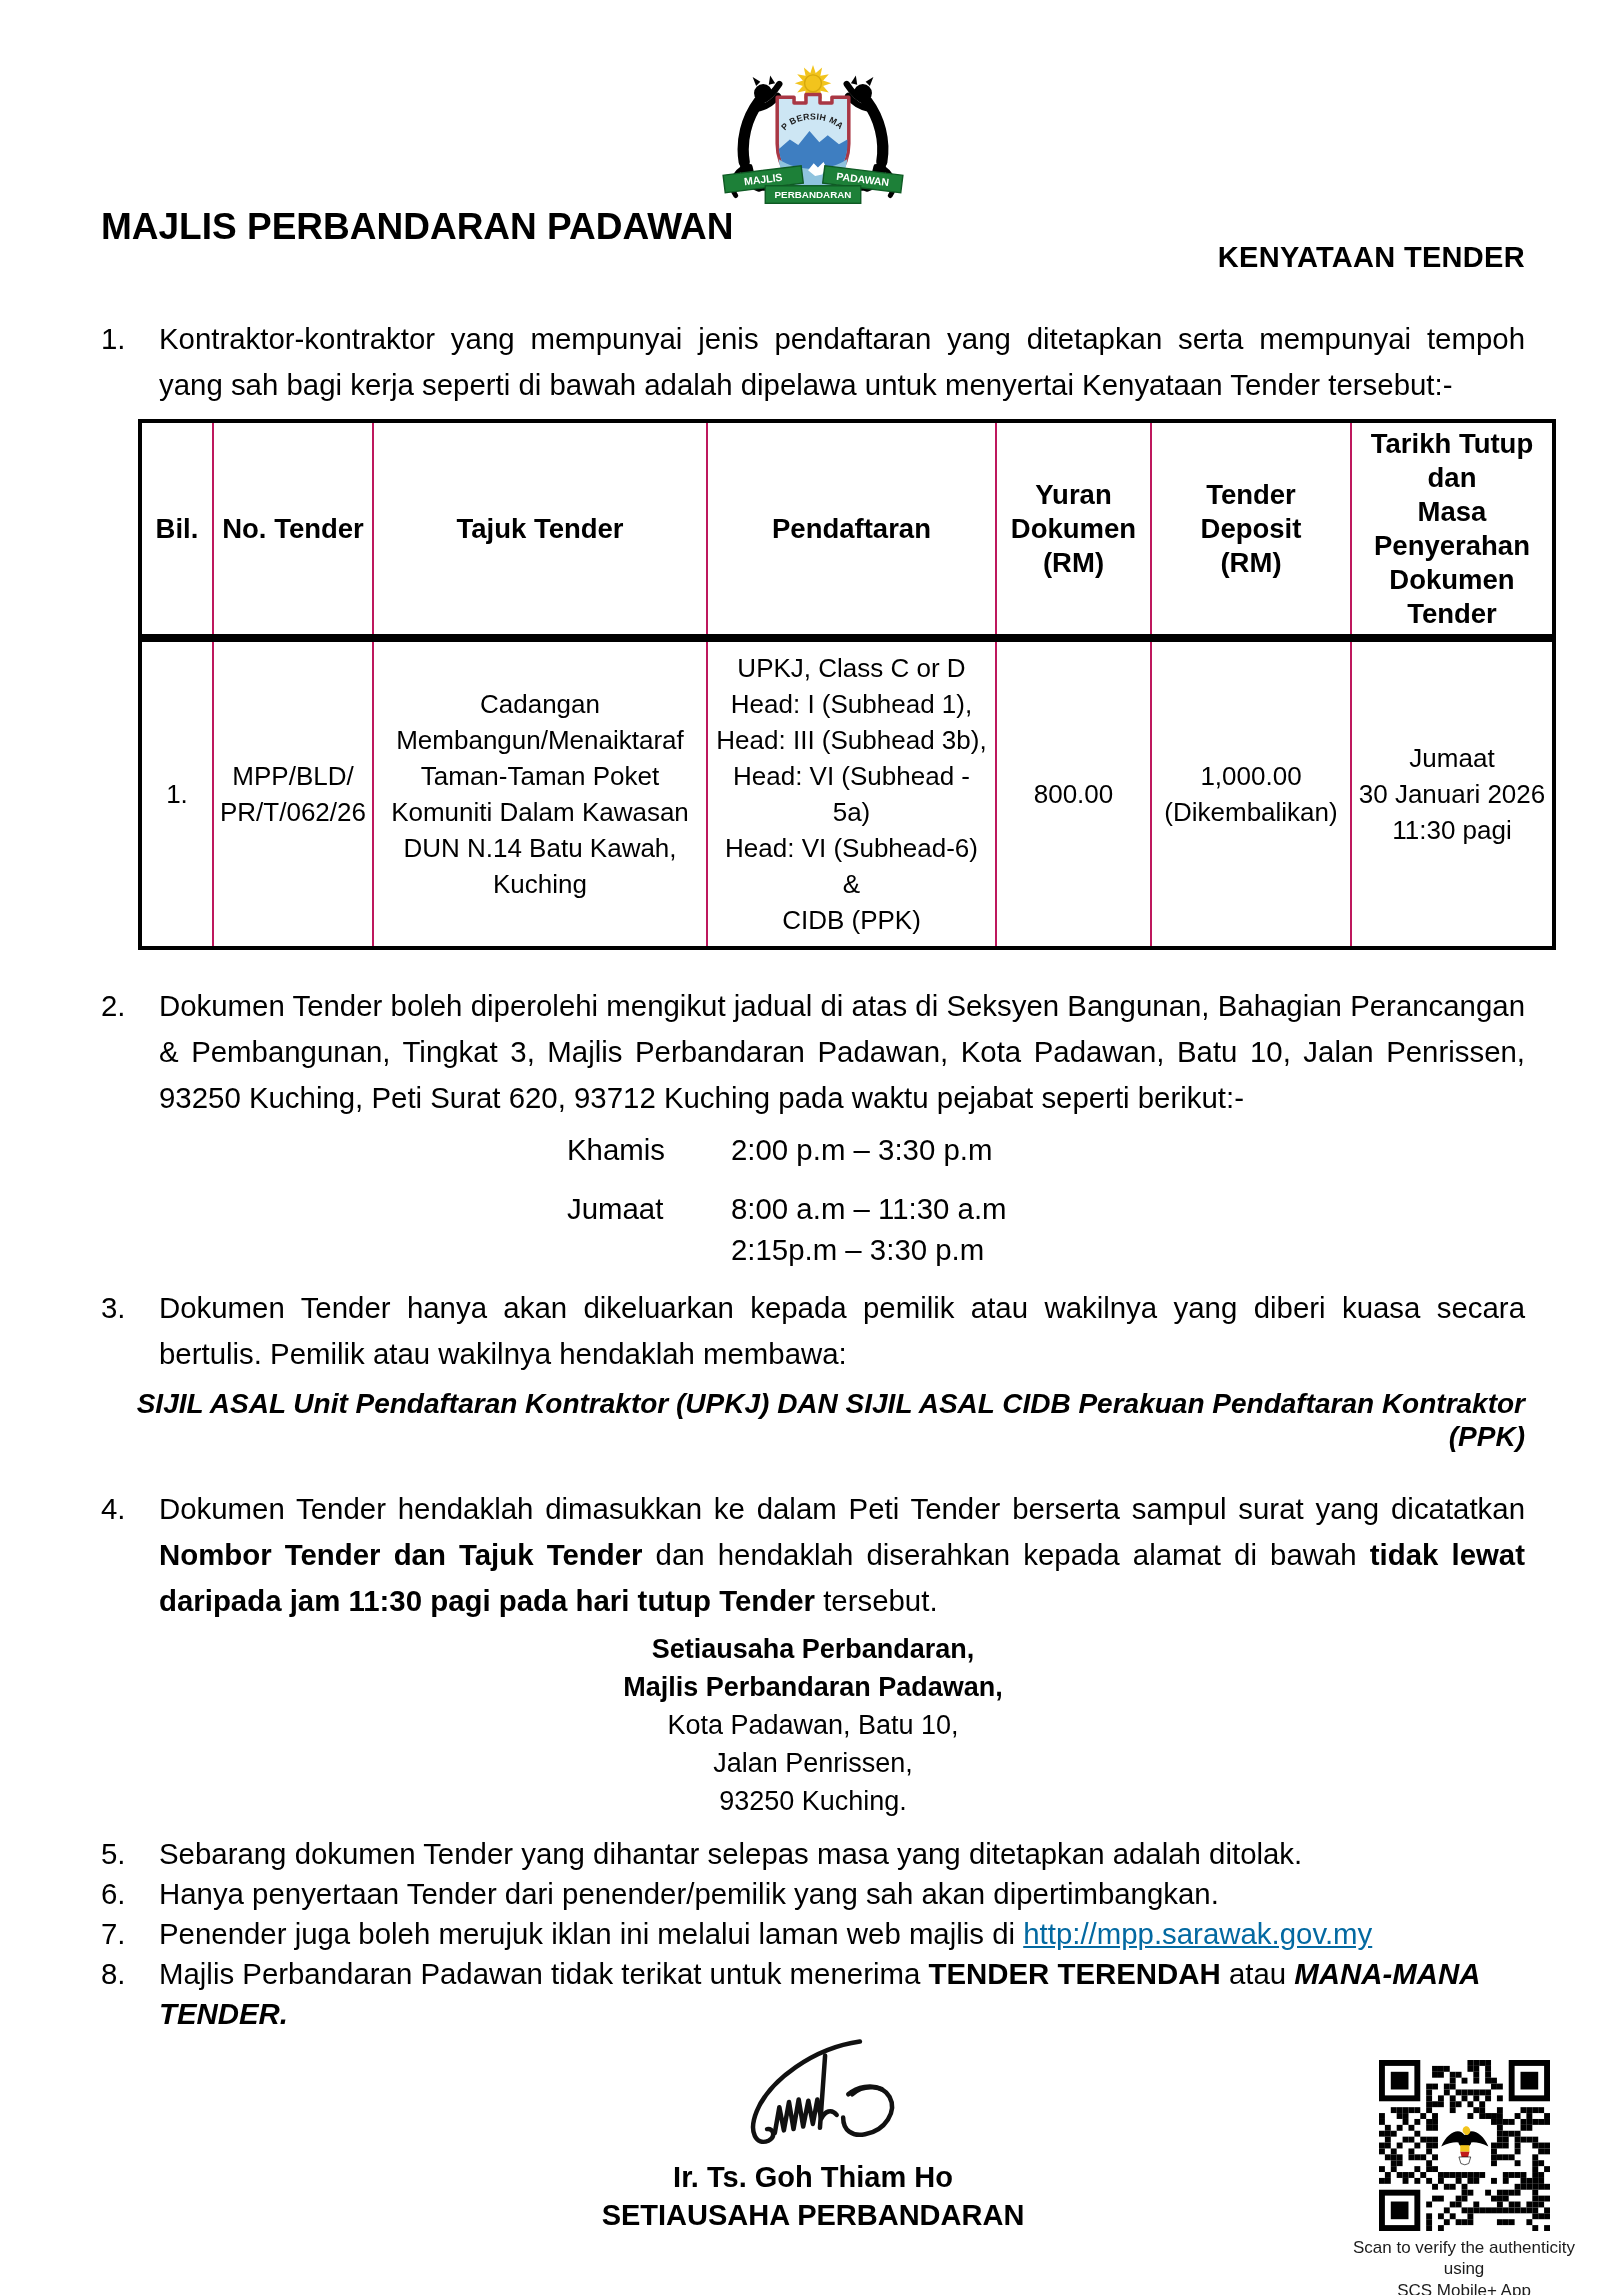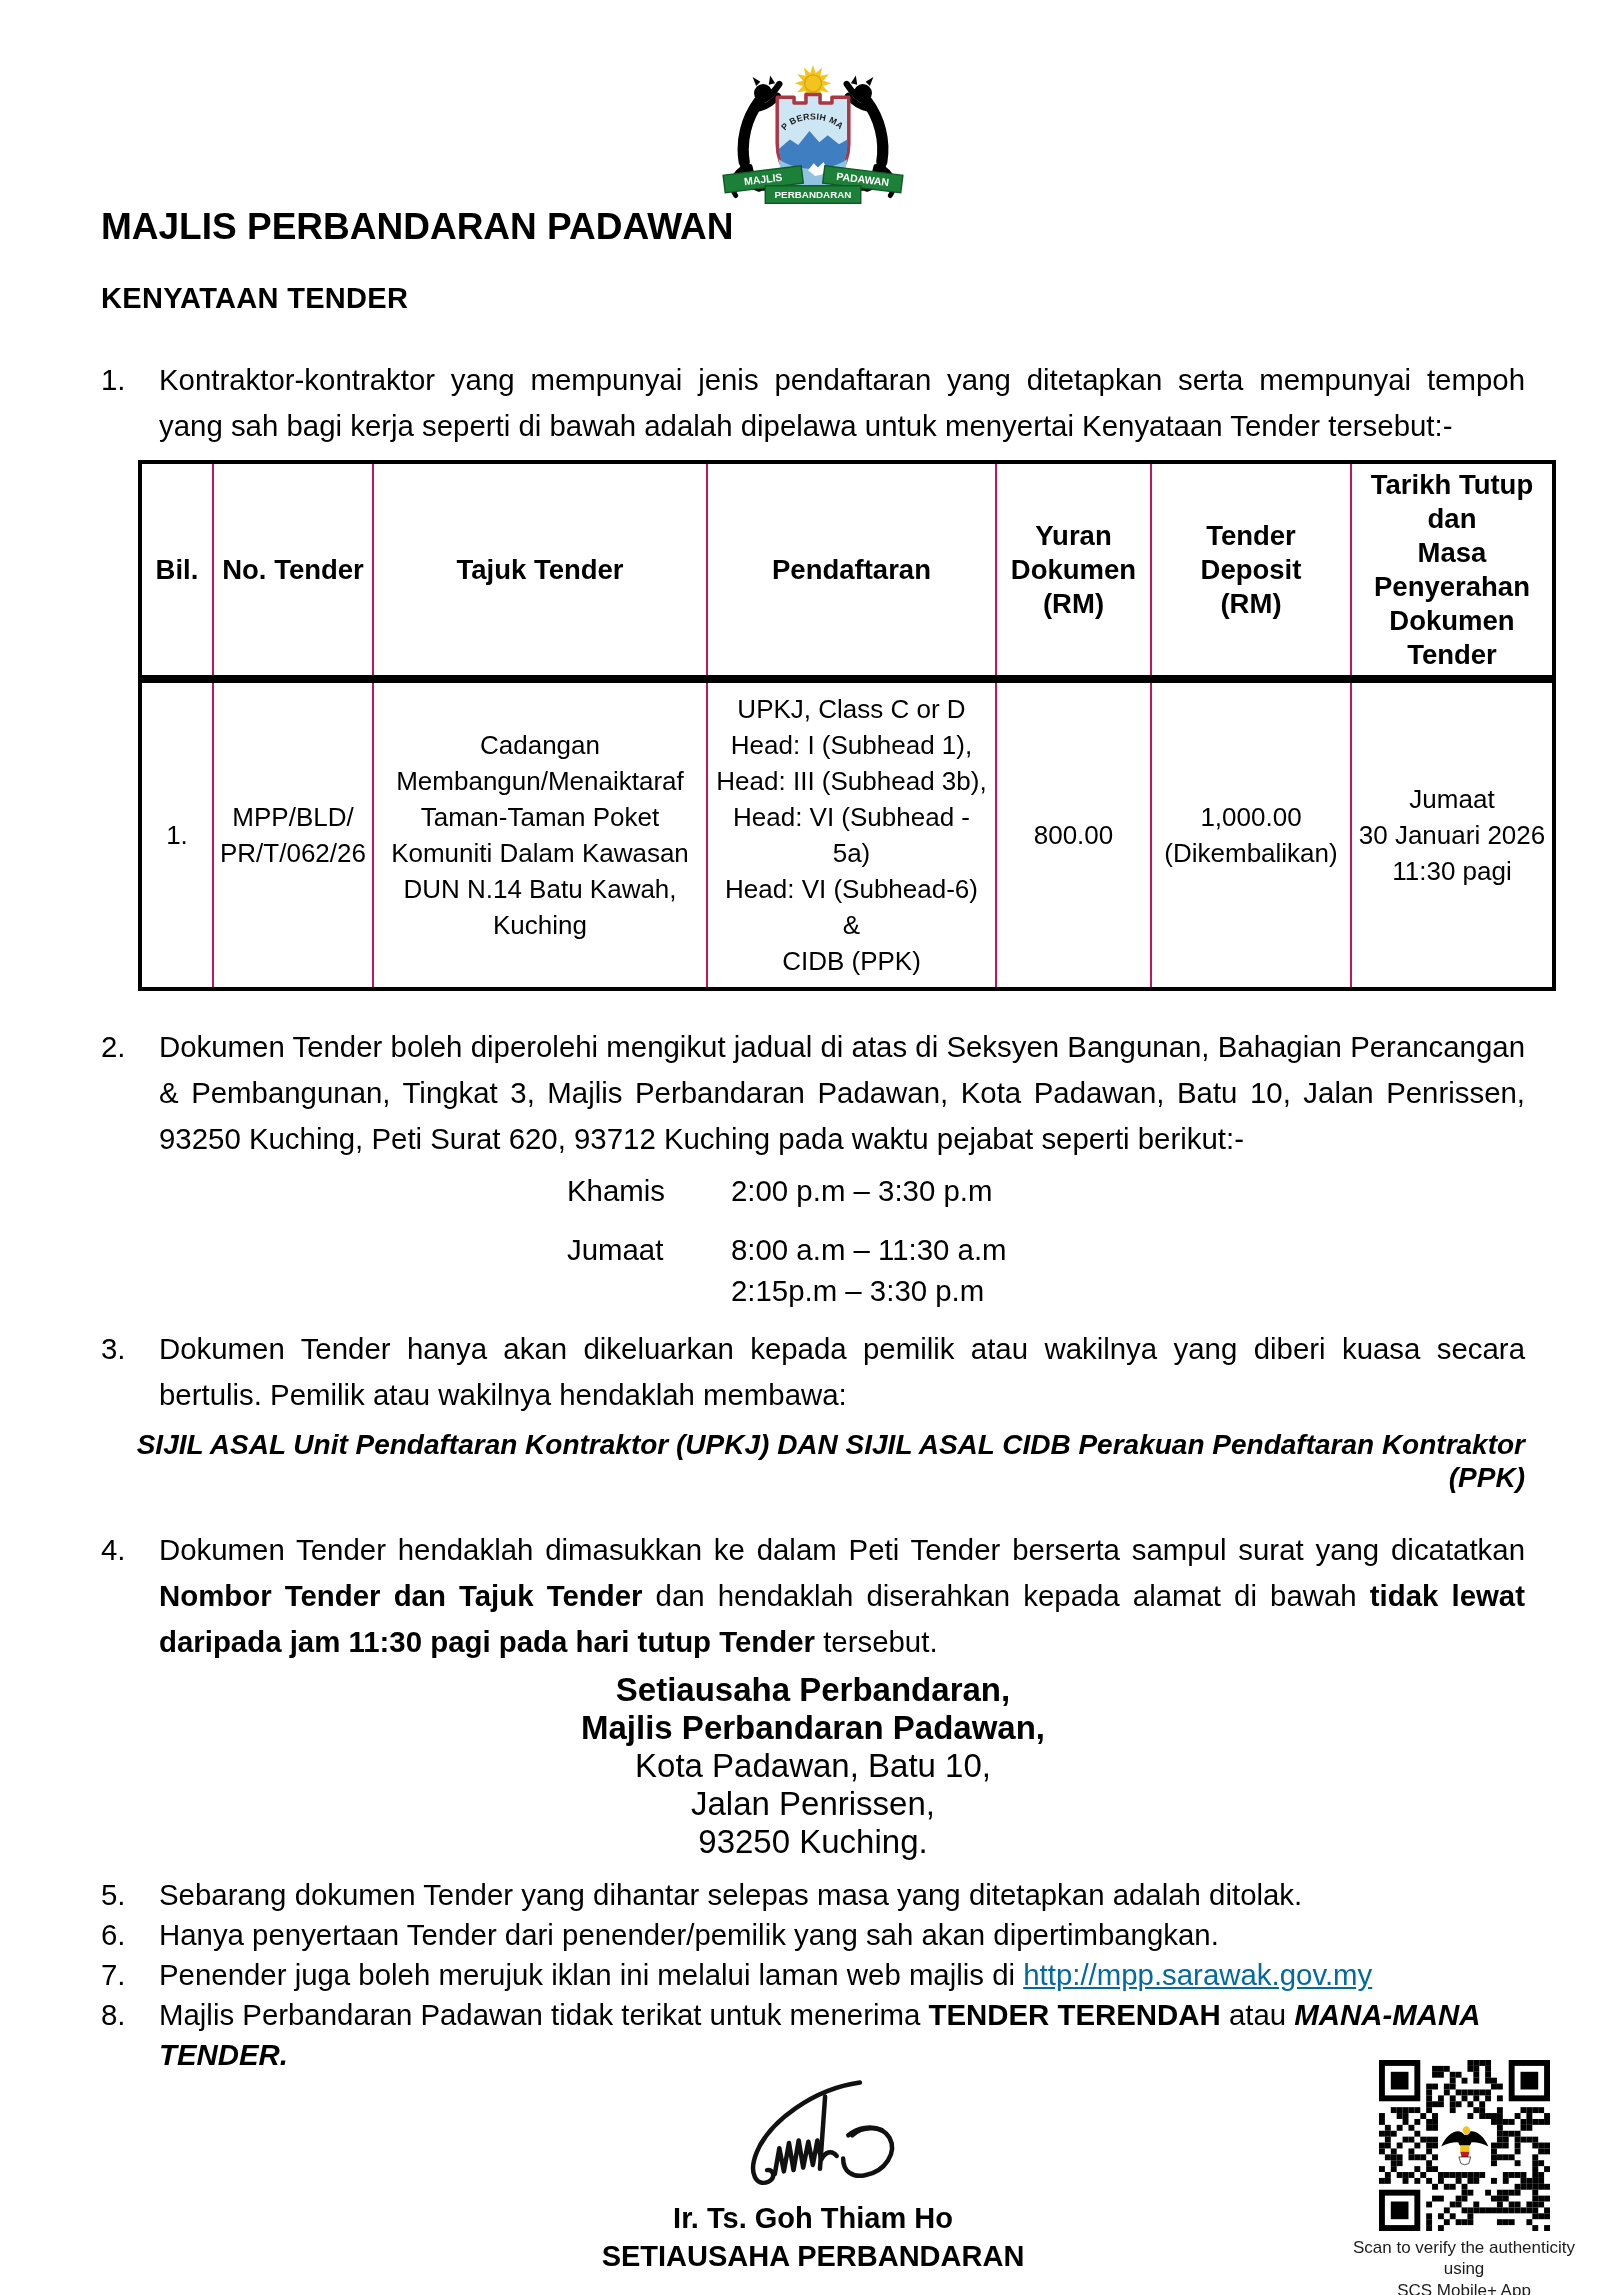--- a/index.html
+++ b/index.html
@@ -11,22 +11,22 @@
     color:#000;
     overflow:hidden;
   }
   .content{padding:65px 98px 0 101px;}
   .crest-wrap{text-align:center;}
   .org-title{
     text-align:left;font-size:37px;font-weight:700;
     letter-spacing:0px;margin-top:5.2px;line-height:31px;
   }
   .doc-title{
-    text-align:left;font-size:29px;font-weight:700;
-    margin-top:41px;line-height:31px;letter-spacing:0.3px;
+    text-align:right;font-size:29px;font-weight:700;
+    line-height:31px;letter-spacing:0.3px;
   }
   .li{display:flex;font-size:29.4px;line-height:46px;text-align:justify;}
   .li .num{width:58px;flex:none;}
   .li .txt{flex:1;}
   .p1{margin-top:43px;}
   .p2{margin-top:33px;}
   .p3{margin-top:14.4px;}
   .p4{margin-top:33px;}
   .tender-table-wrap{margin-top:10.5px;margin-left:37px;}
   table.tender{
@@ -49,21 +49,21 @@
     height:296px;
   }
   .hours{margin-top:7.9px;font-size:29.4px;}
   .hours .hrow{display:flex;line-height:41px;}
   .hours .day{width:164px;flex:none;margin-left:466px;}
   .hours .gap{height:18.3px;}
   .cert-line{
     margin-top:10.5px;text-align:right;
     font-size:28px;font-weight:700;font-style:italic;line-height:33px;
   }
-  .address{margin-top:5.2px;text-align:center;font-size:33px;line-height:38px;}
+  .address{margin-top:5.2px;text-align:center;font-size:27px;line-height:38px;}
   .list2{margin-top:14.4px;}
   .list2 .li{line-height:40px;text-align:left;}
   a.link{color:#0369a1;text-decoration:underline;cursor:pointer;}
   .sig-wrap{text-align:center;margin-top:1.3px;height:116px;}
   .signoff{margin-top:6.5px;text-align:center;font-size:29px;font-weight:700;line-height:38px;}
   .qr-block{position:absolute;top:2060px;right:41px;width:236px;text-align:center;}
   .qr-caption{font-size:17px;line-height:21.6px;color:#1c1c1c;margin-top:3.9px;}
   .b{font-weight:700;}
 </style>
 </head>

